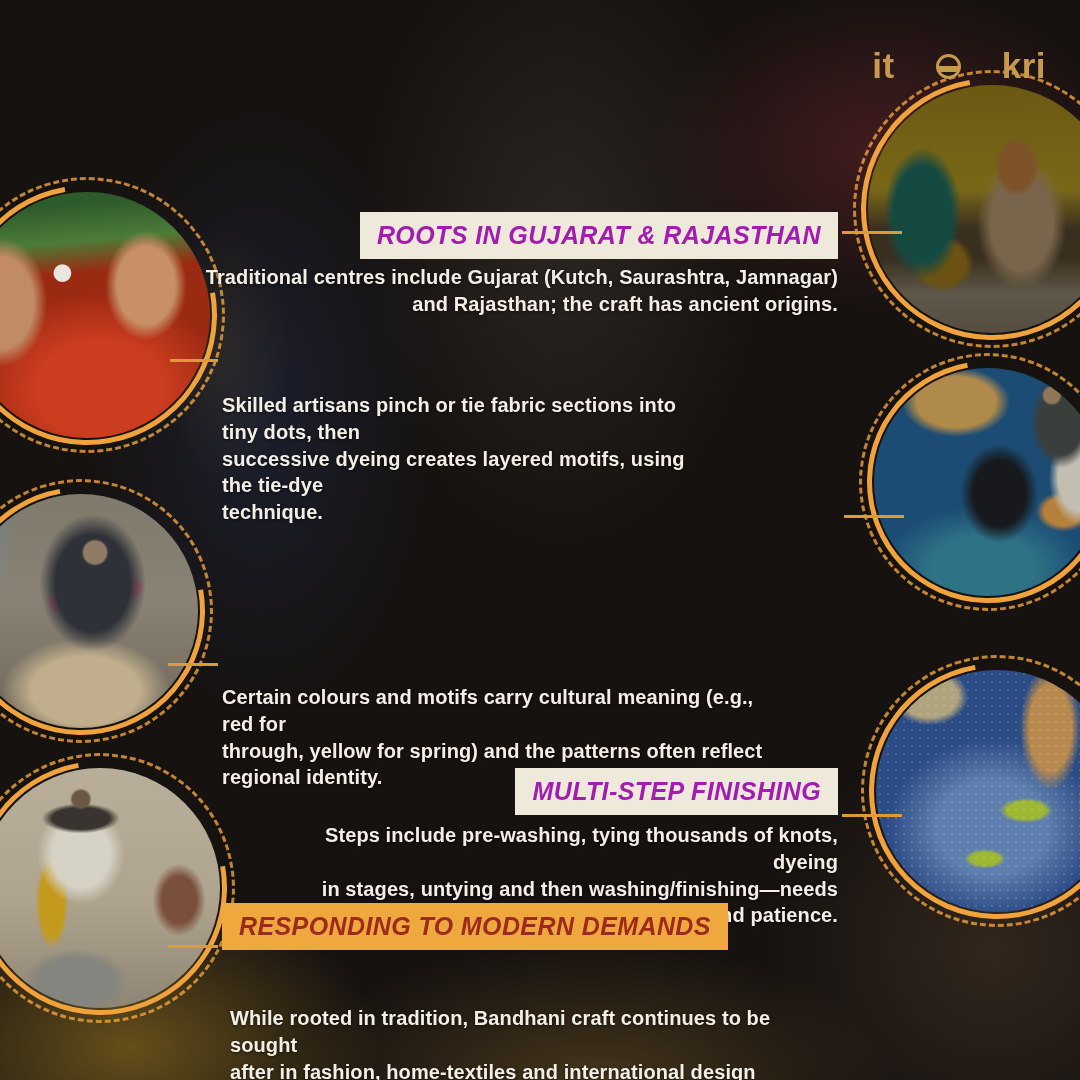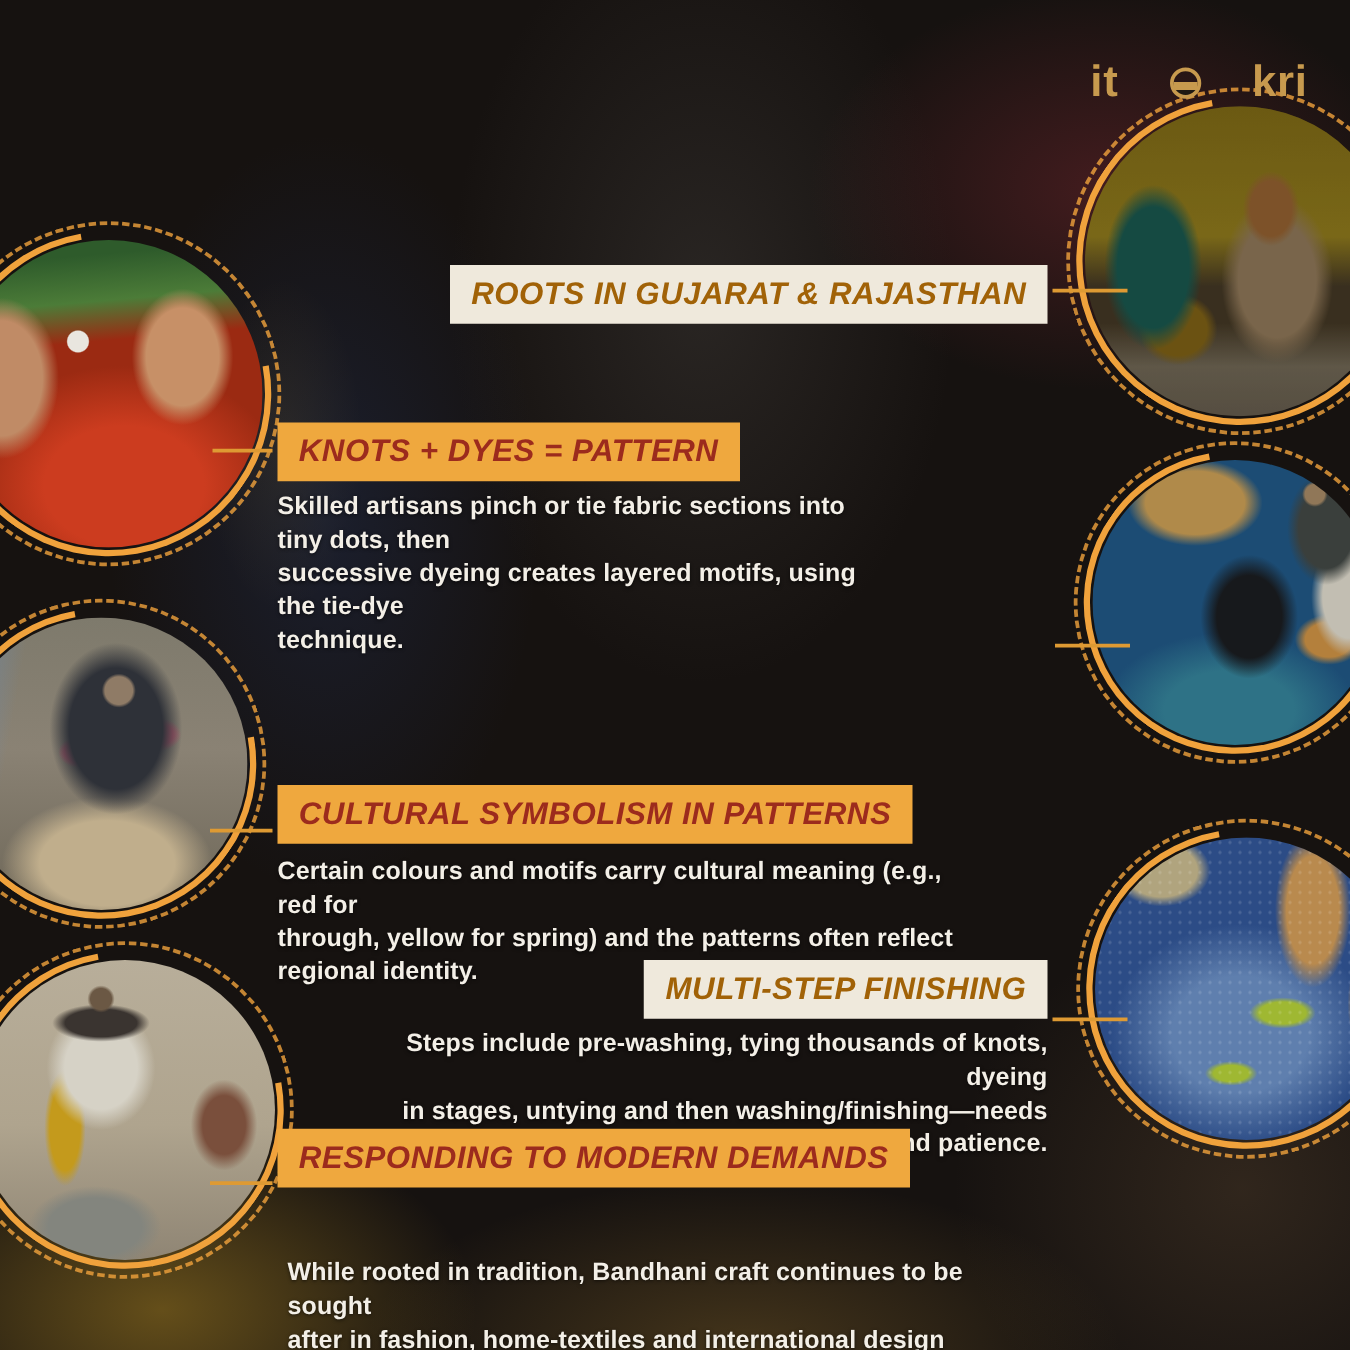--- a/index.html
+++ b/index.html
@@ -21,21 +21,21 @@
     font-size:53px;font-weight:800;letter-spacing:2.5px;line-height:1.15;
     color:#F2A93B;white-space:pre-line;}
   .logo{position:absolute;top:46px;right:34px;color:#C79A4E;font-size:35px;
     font-weight:800;letter-spacing:.5px;display:flex;align-items:center;gap:40px;}
   .logo .bowl{display:inline-block;width:25px;height:25px;border:3px solid #C79A4E;
     border-radius:50%;margin:0 1px;box-sizing:border-box;
     background:linear-gradient(180deg, transparent 46%, #C79A4E 46%, #C79A4E 80%, #201a12 80%);}
   
   .hdr{position:absolute;display:inline-block;padding:9px 17px;
     font-size:25px;font-weight:800;font-style:italic;letter-spacing:.4px;white-space:nowrap;}
-  .hdr.cream{background:#EFE9DC;color:#a16207;}
+  .hdr.cream{background:#EFE9DC;color:#a21caf;}
   .hdr.orange{background:#EFA83E;color:#9C2B1D;}
   
   .desc{position:absolute;font-size:20px;font-weight:700;line-height:1.34;
     color:#F3EFE7;white-space:pre-line;letter-spacing:.1px;
     text-shadow:0 1px 3px rgba(0,0,0,.6);}
   .desc.r{text-align:right;}
   .desc.l{text-align:left;}
   
   .cline{position:absolute;height:3px;background:#DE9A33;}
   
@@ -137,30 +137,30 @@
   </div>
 
   <div class="logo">
     <span>it</span>
     <span class="bowl"></span>
     <span>kri</span>
   </div>
 
   <div class="hdr cream" style="top:212px;right:242px;">ROOTS IN GUJARAT &amp; RAJASTHAN</div>
   <div class="cline" style="top:231px;left:842px;width:60px;"></div>
+  <div class="desc r" style="top:264px;right:242px;width:640px;">Traditional centres include Gujarat (Kutch, Saurashtra, Jamnagar)
+and Rajasthan; the craft has ancient origins.</div>
 
-  <div class="hdr orange" style="top:338px;left:222px;">KNOTS + DYES = PATTERN</div>
   <div class="cline" style="top:359px;left:170px;width:48px;"></div>
   <div class="desc l" style="top:392px;left:222px;width:480px;">Skilled artisans pinch or tie fabric sections into tiny dots, then
 successive dyeing creates layered motifs, using the tie-dye
 technique.</div>
 
   <div class="cline" style="top:515px;left:844px;width:60px;"></div>
 
-  <div class="hdr orange" style="top:628px;left:222px;">CULTURAL SYMBOLISM IN PATTERNS</div>
   <div class="cline" style="top:663px;left:168px;width:50px;"></div>
   <div class="desc l" style="top:684px;left:222px;width:560px;">Certain colours and motifs carry cultural meaning (e.g., red for
 through, yellow for spring) and the patterns often reflect
 regional identity.</div>
 
   <div class="hdr cream" style="top:768px;right:242px;">MULTI-STEP FINISHING</div>
   <div class="cline" style="top:814px;left:842px;width:60px;"></div>
   <div class="desc r" style="top:822px;right:242px;width:560px;">Steps include pre-washing, tying thousands of knots, dyeing
 in stages, untying and then washing/finishing—needs
 dexterous hands and patience.</div>

